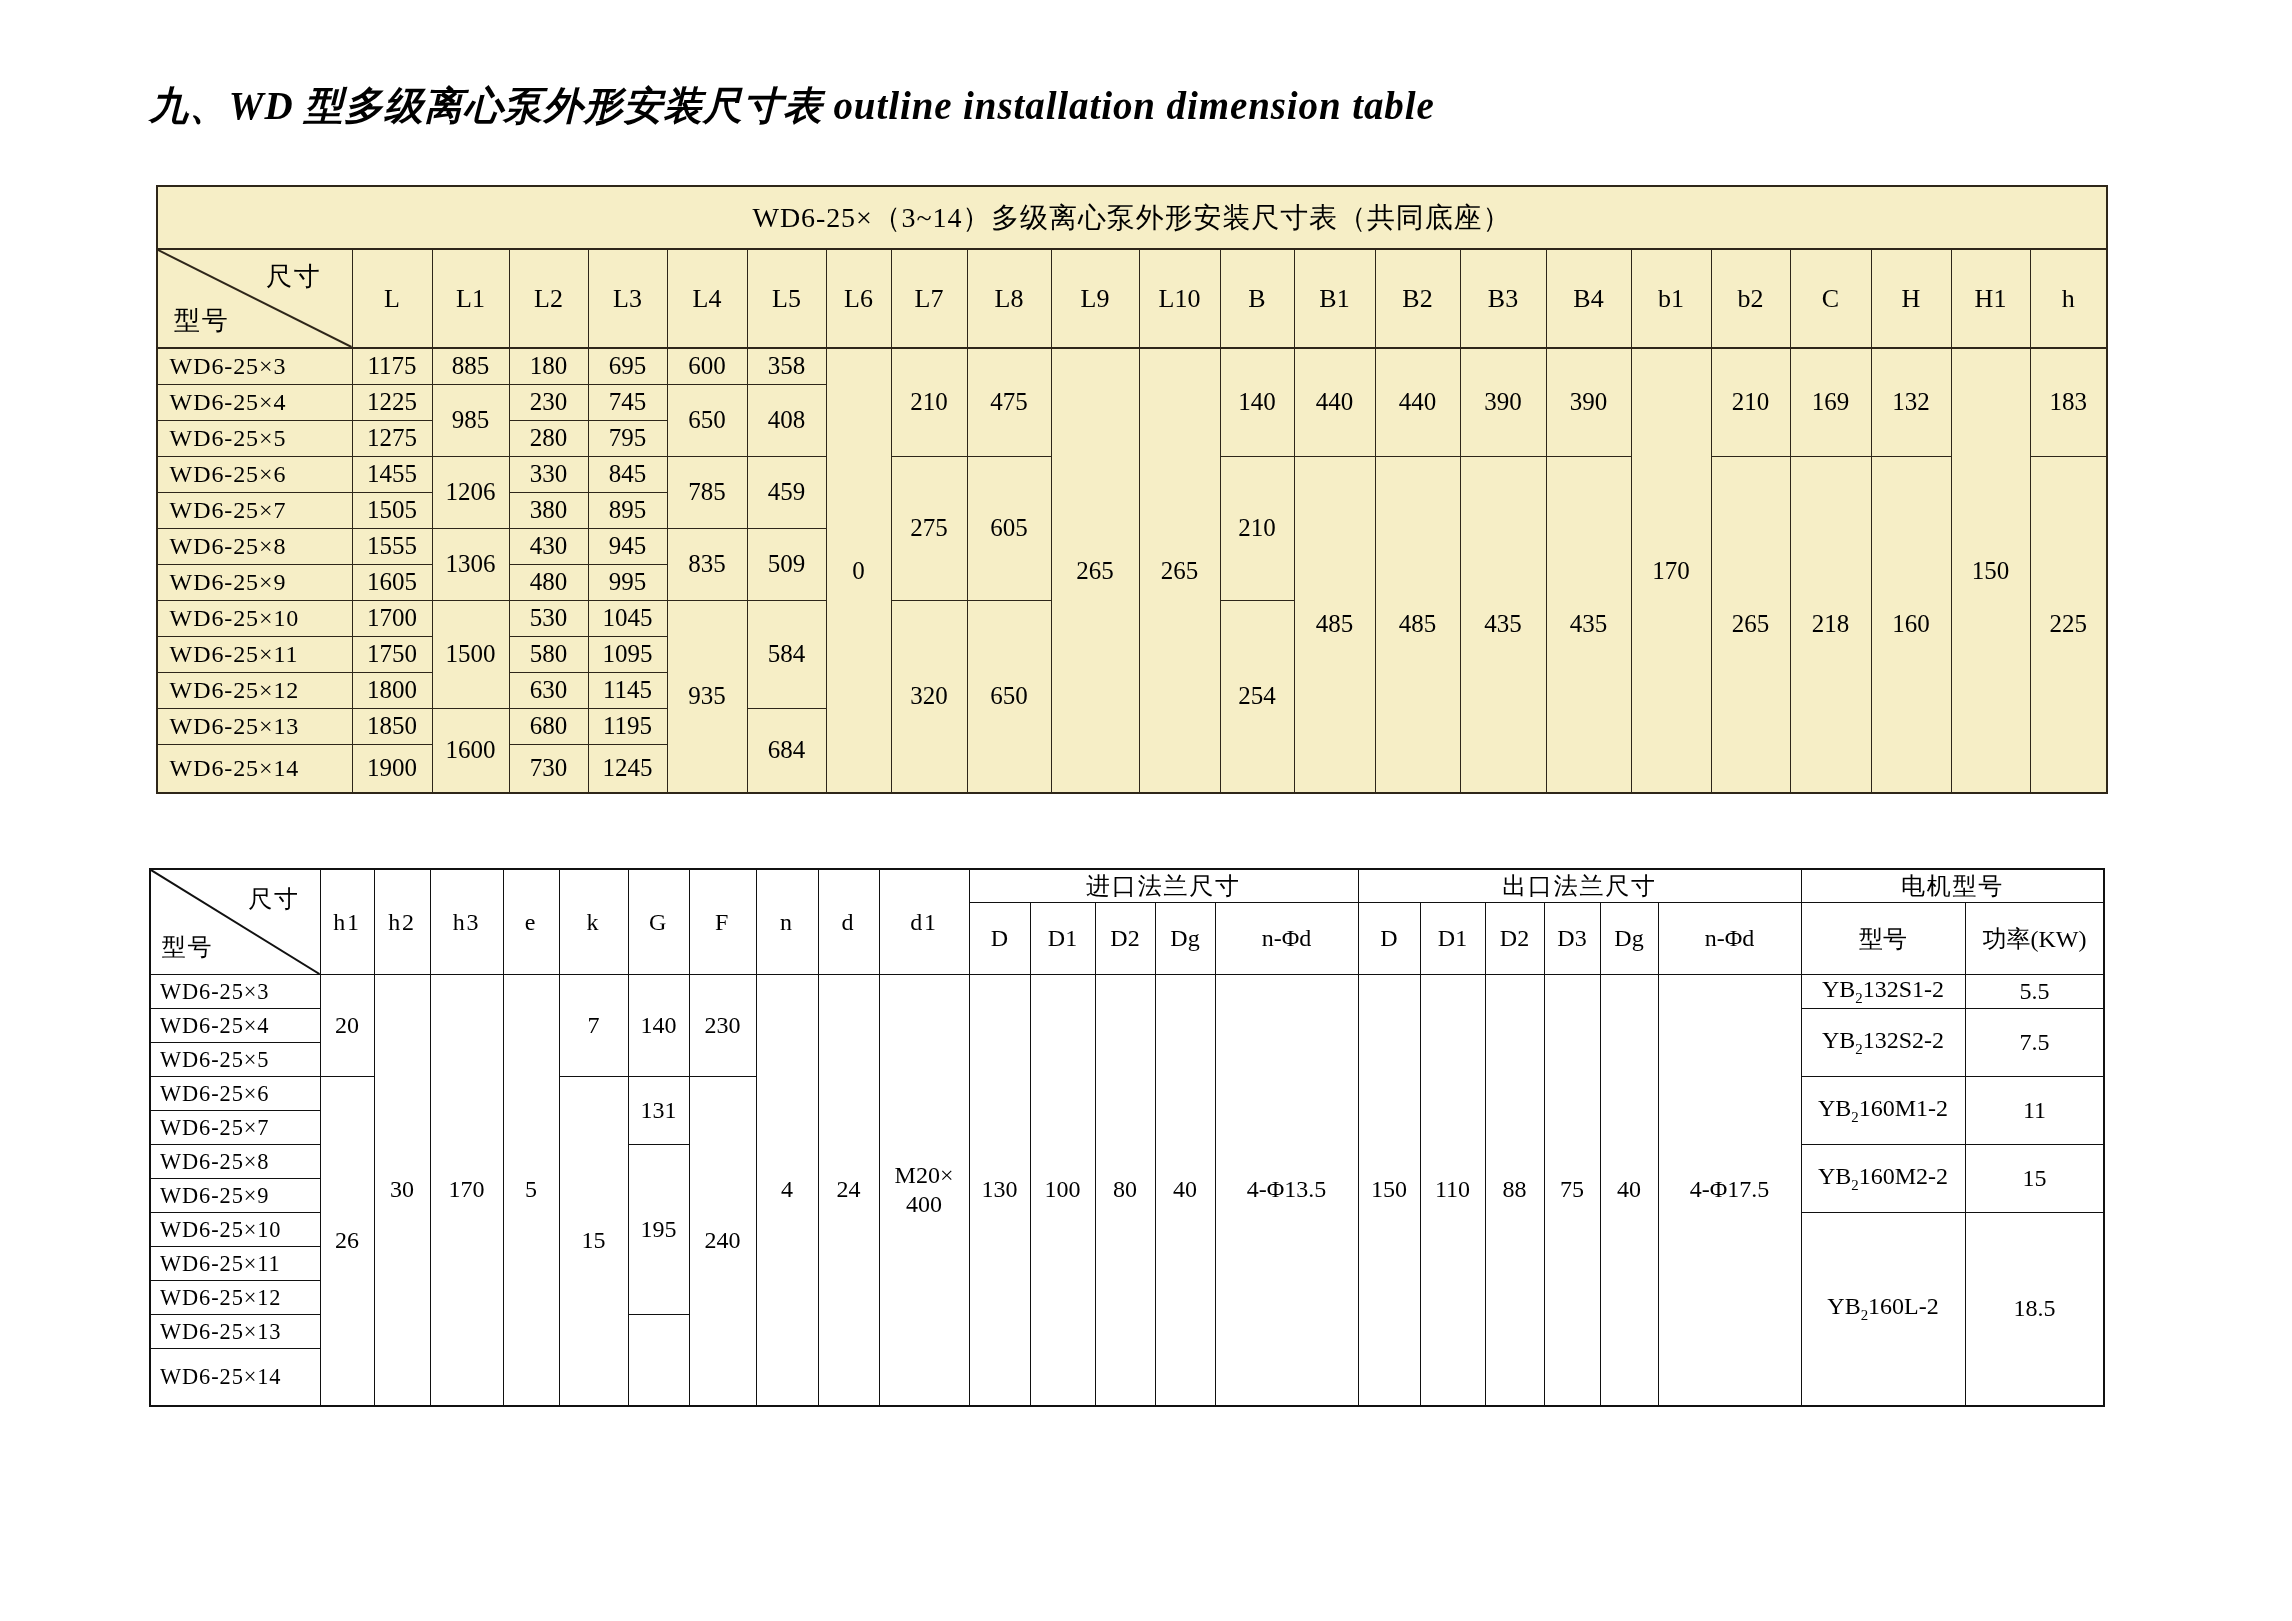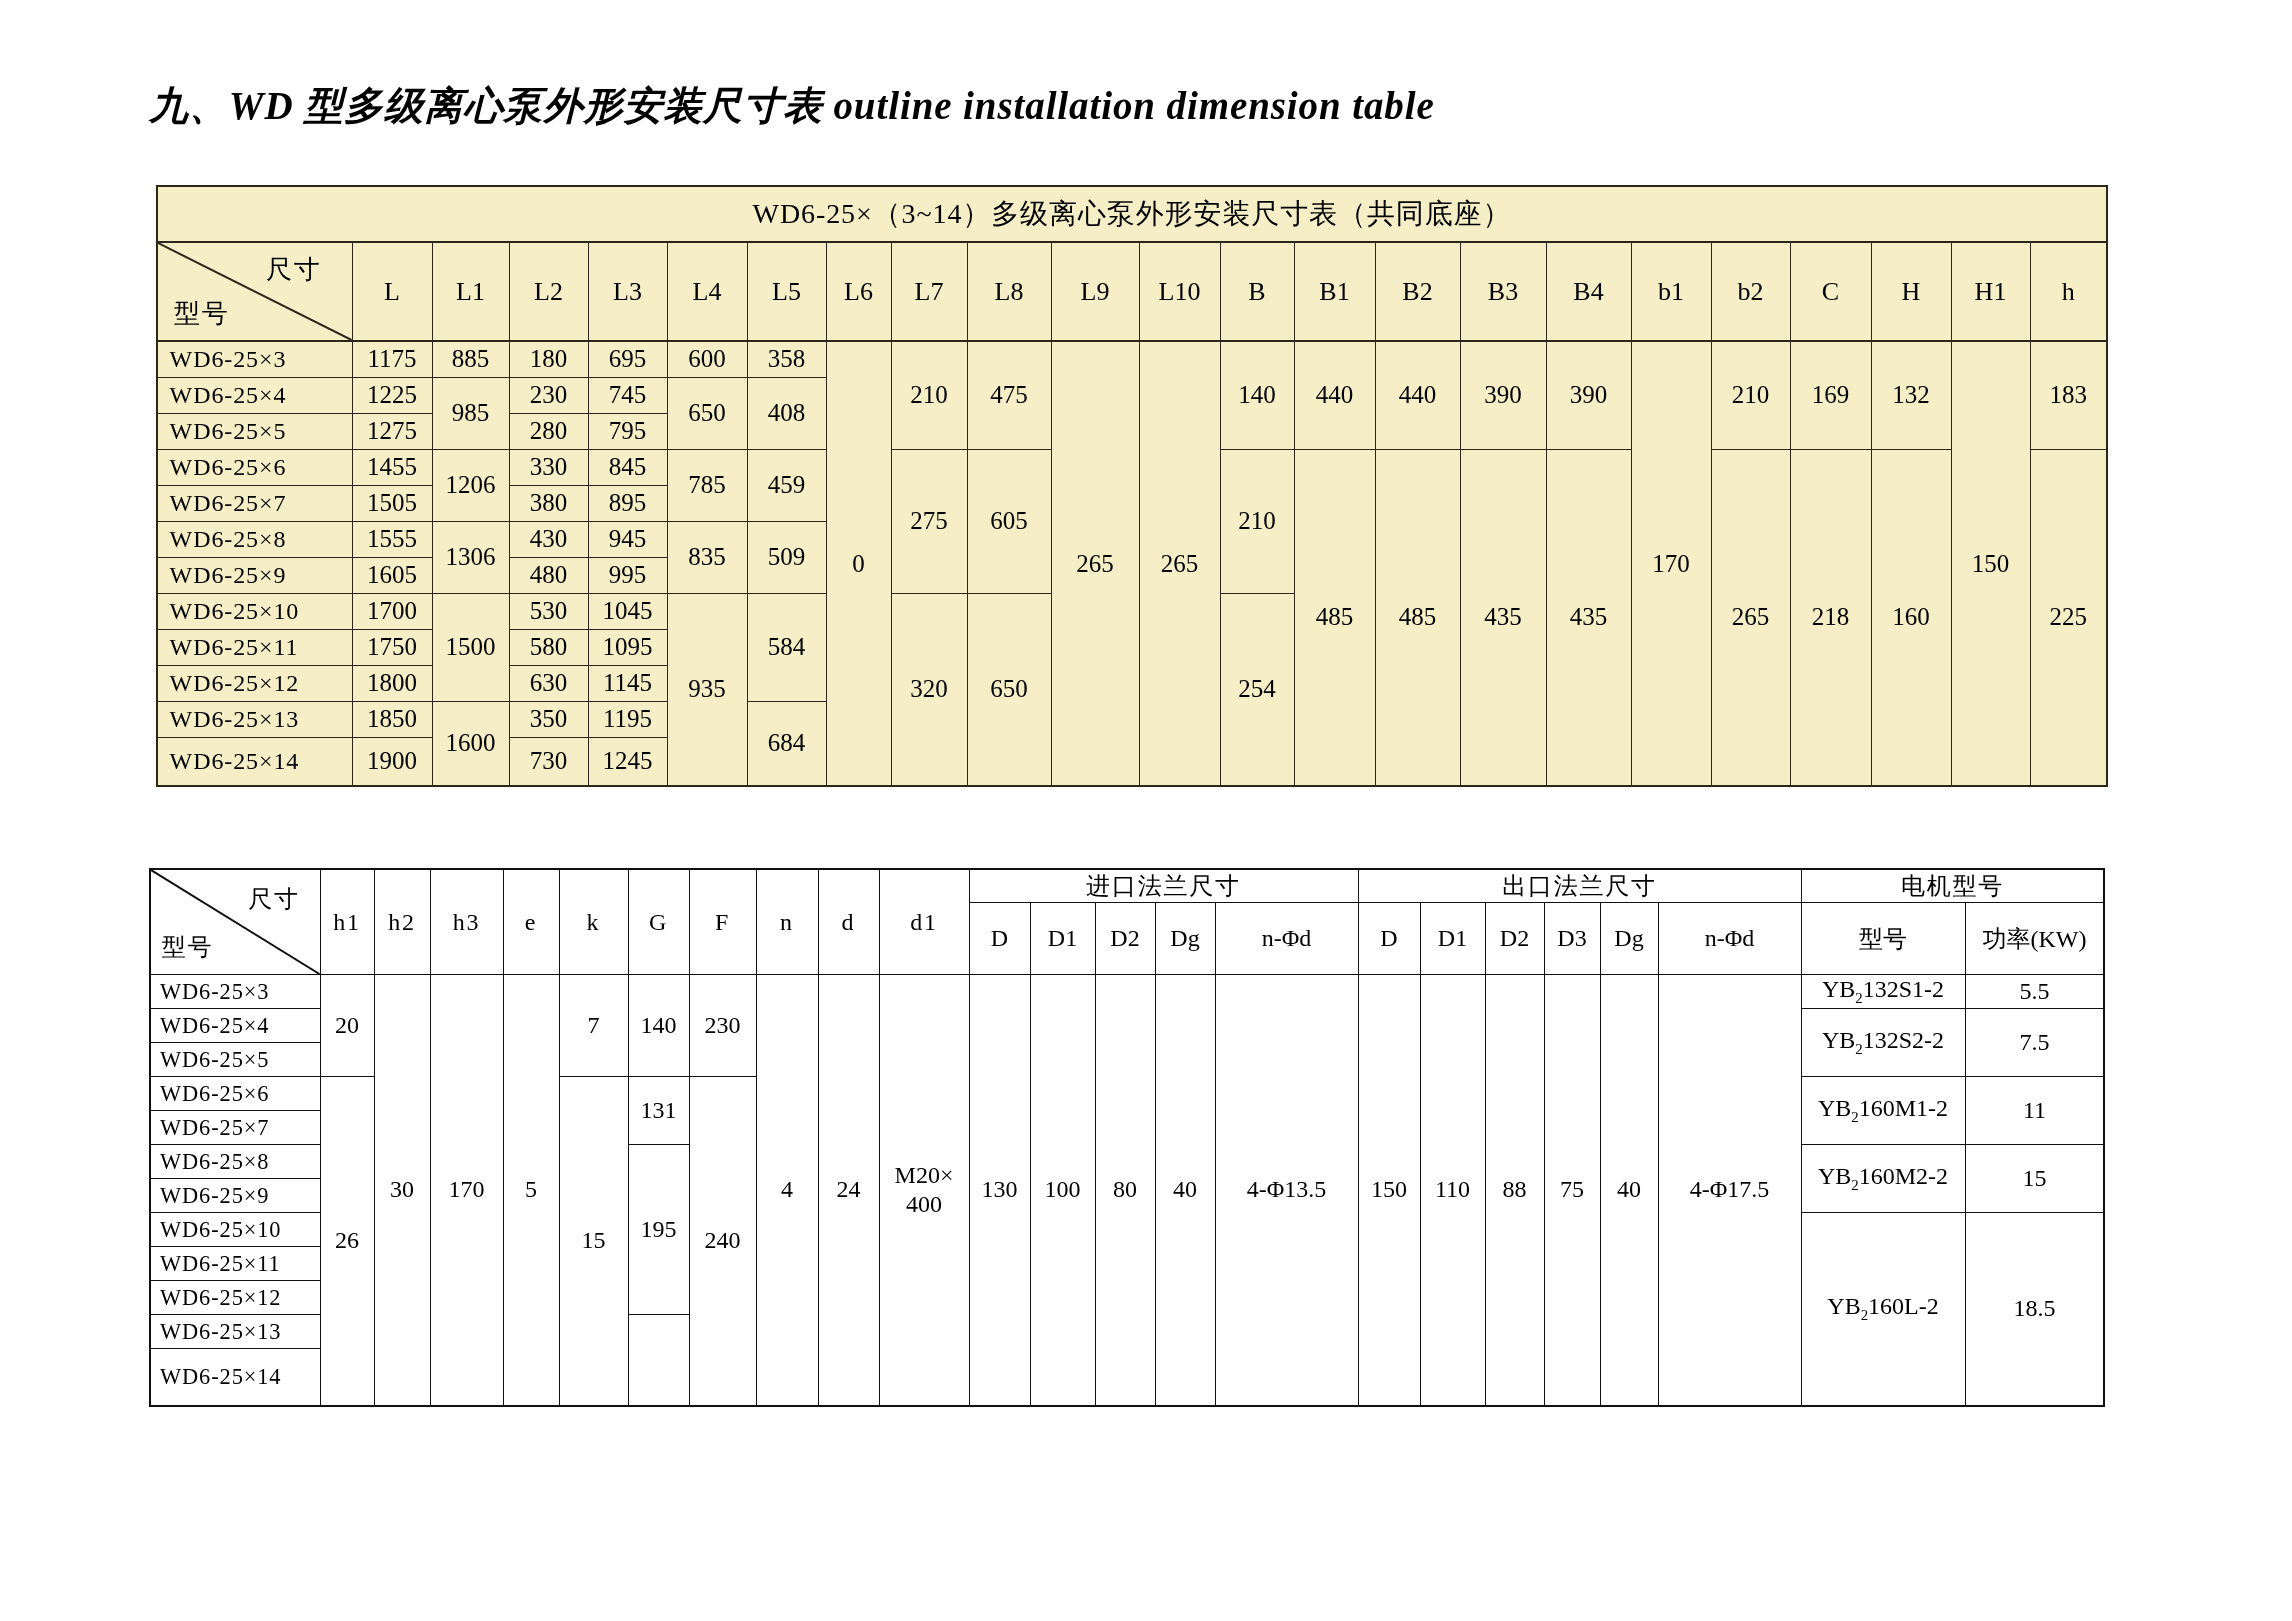--- a/index.html
+++ b/index.html
@@ -13,21 +13,21 @@
   }
   table{border-collapse:collapse;table-layout:fixed;}
   td{overflow:hidden;text-align:center;vertical-align:middle;padding:0;}
 
   
   .t1{
     position:absolute;left:156px;top:185px;width:1935px;
     background:#f6eec6;border:2.7px solid #2e2619;
   }
   .t1 td{border:1.8px solid #2e2619;font-size:25px;}
-  .t1 tr.cap{height:56px;padding-left:47px;}
+  .t1 tr.cap{height:63px;padding-left:47px;}
   .t1 tr.cap td{font-size:28px;letter-spacing:0.9px;border-bottom:2.7px solid #2e2619;}
   .t1 tr.hd{height:99px;}
   .t1 tr.hd td{font-size:26px;border-bottom:2.7px solid #2e2619;}
   .t1 tr.dr{height:36px;}
   .t1 tr.drl{height:49px;}
   .t1 td.m{text-align:left;padding-left:11.6px;font-size:24px;letter-spacing:0.9px;white-space:nowrap;}
 
   
   .t2{
     position:absolute;left:149px;top:868px;width:1952px;
@@ -219,21 +219,21 @@
   <tr class="dr">
     <td class="m">WD6-25×12</td>
     <td>1800</td>
     <td>630</td>
     <td>1145</td>
   </tr>
   <tr class="dr">
     <td class="m">WD6-25×13</td>
     <td>1850</td>
     <td rowspan="2">1600</td>
-    <td>350</td>
+    <td>680</td>
     <td>1195</td>
     <td rowspan="2">684</td>
   </tr>
   <tr class="drl">
     <td class="m">WD6-25×14</td>
     <td>1900</td>
     <td>730</td>
     <td>1245</td>
   </tr>
 </tbody>

